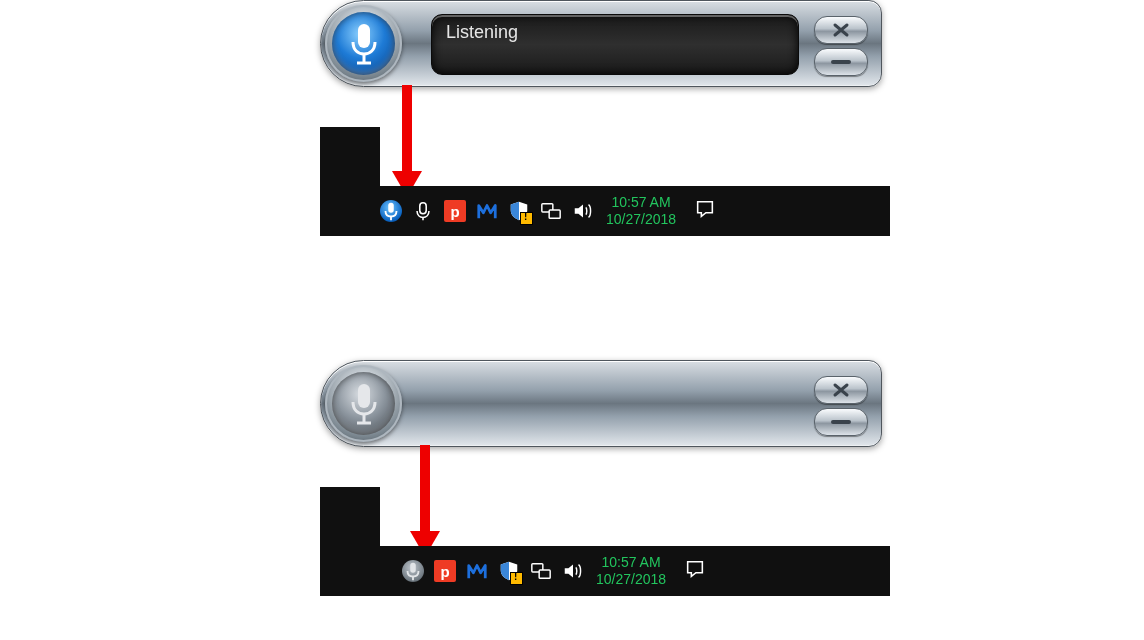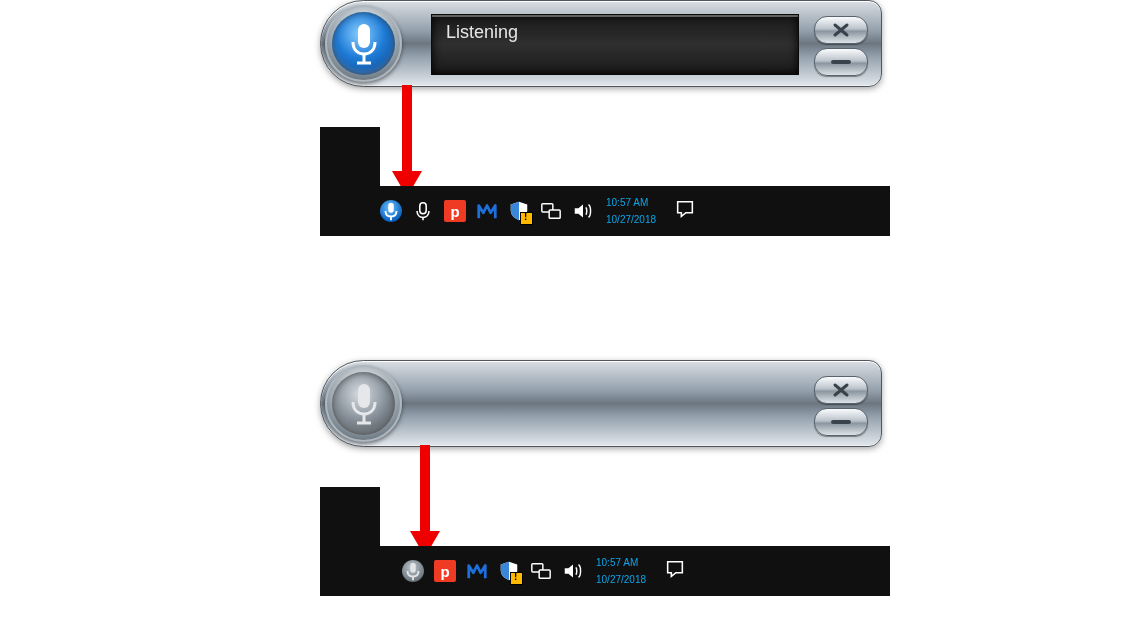--- a/index.html
+++ b/index.html
@@ -15,21 +15,21 @@
     border:1px solid #4f565d}
   .mic-disc{position:absolute;left:4px;top:4px;width:77px;height:77px;border-radius:50%;
     background:radial-gradient(circle at 50% 35%,#fff 0%,#c9d0d6 30%,#7b8790 70%,#3c444b 100%);
     box-shadow:0 0 0 2px #aeb7bf inset,0 2px 4px rgba(0,0,0,.5)}
   .mic-disc.blue .inner{background:radial-gradient(circle at 45% 35%,#8bd0ff 0%,#1e7bd6 45%,#083e85 100%)}
   .mic-disc.gray .inner{background:radial-gradient(circle at 45% 35%,#d8dde2 0%,#8d969f 45%,#3b4148 100%)}
   .mic-disc .inner{position:absolute;left:7px;top:7px;right:7px;bottom:7px;border-radius:50%;
     box-shadow:0 0 6px rgba(0,0,0,.6) inset, 0 -2px 6px rgba(255,255,255,.35) inset}
   .mic-disc svg{position:absolute;left:50%;top:50%;transform:translate(-50%,-50%)}
 
-  .status-well{position:absolute;left:110px;top:13px;right:82px;height:59px;border-radius:0;
+  .status-well{position:absolute;left:110px;top:13px;right:82px;height:59px;border-radius:11px;
     background:linear-gradient(to bottom,#1a1a1a 0%,#2f2f2f 50%,#1a1a1a 100%);
     border:1px solid #0a0a0a;box-shadow:0 2px 0 rgba(255,255,255,.35) inset,0 0 10px #000 inset}
   .status-well span{position:absolute;left:14px;top:7px;color:#e6e6e6;font-size:18px}
 
   .winbtn{position:absolute;right:13px;width:52px;height:26px;border-radius:13px;
     background:linear-gradient(to bottom,#fafcfe 0%,#bac3cb 45%,#8c96a0 55%,#dde3e9 100%);
     border:1px solid #5a636b;box-shadow:0 1px 1px rgba(0,0,0,.4)}
   .winbtn.close{top:15px}
   .winbtn.min{top:47px}
   .winbtn svg{display:block;margin:auto;height:100%}
@@ -41,21 +41,21 @@
 
   
   .taskbar{position:absolute;left:0;right:0;top:196px;height:50px;background:#101010;display:flex;align-items:center}
   .tray-icons{display:flex;align-items:center;gap:10px;margin-left:60px}
   .tray-icons .ico{width:22px;height:22px;display:flex;align-items:center;justify-content:center;color:#fff}
   .tray-icons .ico svg{width:22px;height:22px}
   .mic-tray{width:22px;height:22px;border-radius:50%;display:flex;align-items:center;justify-content:center}
   .mic-tray.blue{background:radial-gradient(circle at 45% 35%,#6cc3ff 0%,#0a62c0 70%,#053d82 100%)}
   .mic-tray.gray{background:radial-gradient(circle at 45% 35%,#bfc6cd 0%,#6e7880 70%,#2f353b 100%)}
   .p-badge{width:22px;height:22px;background:#ef3b24;border-radius:2px;color:#fff;font-weight:700;font-size:15px;display:flex;align-items:center;justify-content:center}
-  .clock{margin-left:12px;color:#0ea5e9;font-size:10px;line-height:17px}
+  .clock{margin-left:12px;color:#22c55e;font-size:14px;text-align:center;line-height:17px}
   .action-center{margin-left:18px;margin-right:14px}
 
   
   .blk{position:absolute;left:0;top:137px;width:60px;height:109px;background:#101010}
 
   
   .arrow{position:absolute;left:72px;top:95px;width:30px;height:120px}
   .arrow .shaft{position:absolute;left:10px;top:0;width:10px;height:90px;background:#e00}
   .arrow .head{position:absolute;left:0;top:86px;width:0;height:0;border-left:15px solid transparent;border-right:15px solid transparent;border-top:26px solid #e00}
 

